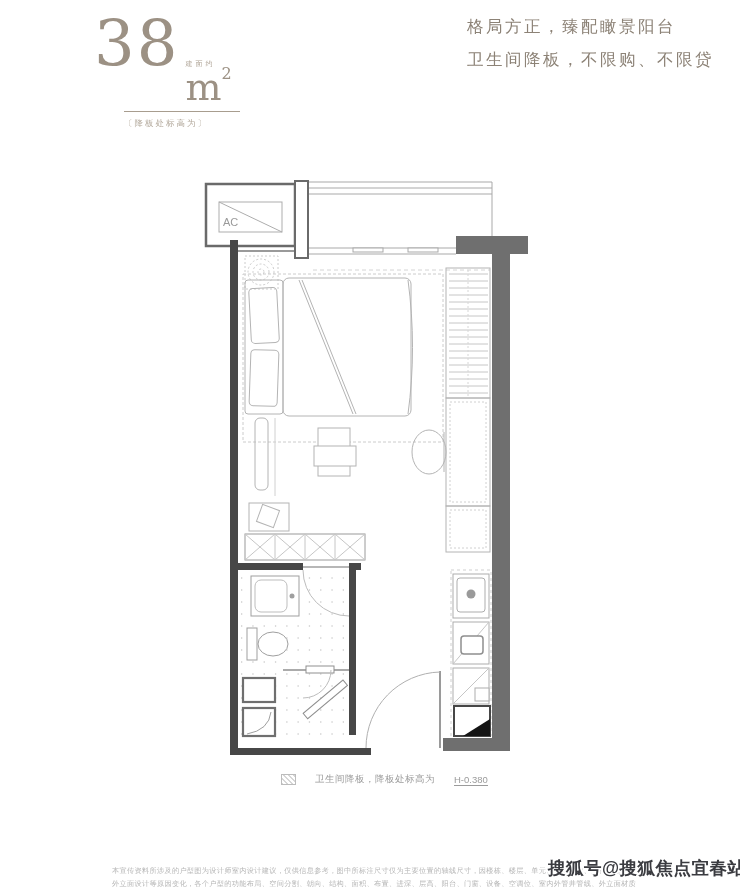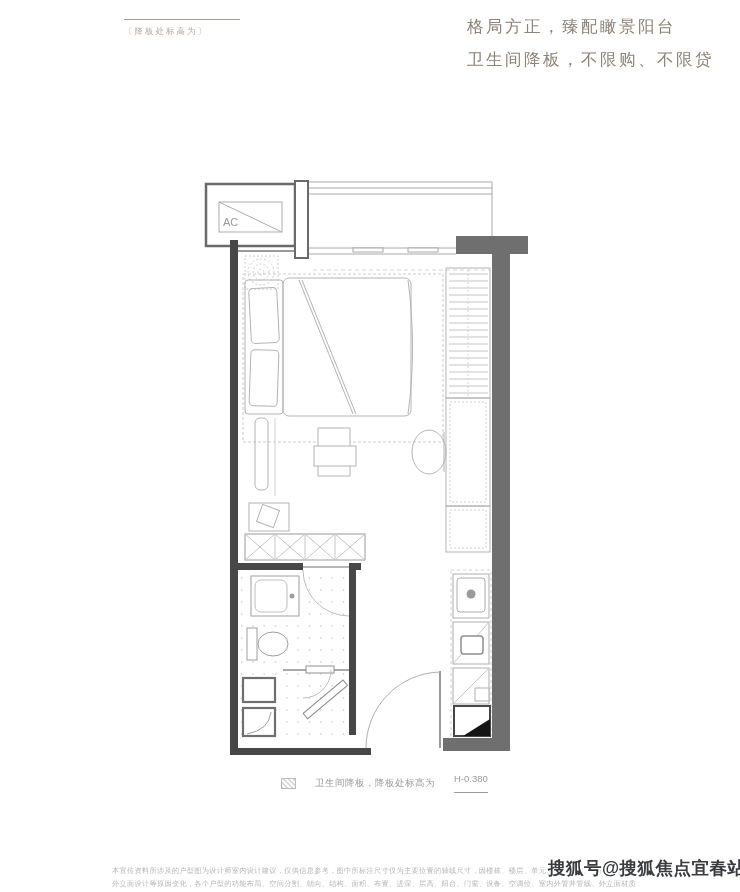--- a/index.html
+++ b/index.html
@@ -23,37 +23,47 @@
   .slogan div{font-size:16.5px;letter-spacing:2.5px;line-height:1;margin-bottom:16px;white-space:nowrap;}
 
   
   .plan{position:absolute;left:203px;top:178px;}
 
   
   .legend{position:absolute;left:281px;top:773px;display:flex;align-items:center;gap:19px;color:#9b9b9b;}
   .legend-swatch{width:13px;height:9px;border:1px solid #bcbcbc;
      background:repeating-linear-gradient(45deg,#d6d6d6 0,#d6d6d6 1px,transparent 1px,transparent 3.5px);}
   .legend-text{font-size:9.5px;letter-spacing:0.5px;white-space:nowrap;}
-  .legend-value{font-size:9.5px;border-bottom:1px solid #9b9b9b;padding-bottom:8px;white-space:nowrap;}
+  .legend-value{font-size:9.5px;border-bottom:1px solid #9b9b9b;padding-bottom:0px;white-space:nowrap;}
 
   
   .disclaimer{position:absolute;left:112px;top:841px;width:524px;font-size:7.2px;line-height:1.85;
      color:#b5b5b5;text-align:justify;letter-spacing:0.2px;margin-top:23px;}
 
   
   .watermark{position:absolute;left:548px;top:856px;font-size:17.5px;font-weight:900;color:#3a3b40;
      letter-spacing:0.5px;white-space:nowrap;
      text-shadow:-1px -1px 0 #fff,1px -1px 0 #fff,-1px 1px 0 #fff,1px 1px 0 #fff,0 2px 0 #fff,2px 0 0 #fff,-2px 0 0 #fff,0 -2px 0 #fff;}
 </style>
 </head>
 <body>
 
 <div class="page">
 
   <div class="area-block">
+    <div class="area-row">
+      <span class="area-value">38</span>
+      <span class="area-unitwrap">
+        <span class="area-prefix">建面约</span>
+        <span class="area-unitrow">
+          <span class="area-unit">m</span>
+          <span class="area-sup">2</span>
+        </span>
+      </span>
+    </div>
     <div class="area-rule"></div>
     <div class="area-subtitle">〔降板处标高为〕</div>
   </div>
 
   <div class="slogan">
     <div>格局方正，臻配瞰景阳台</div>
     <div>卫生间降板，不限购、不限贷</div>
   </div>
 
   <svg class="plan" width="327" height="600" viewBox="0 0 327 600" xmlns="http://www.w3.org/2000/svg">

